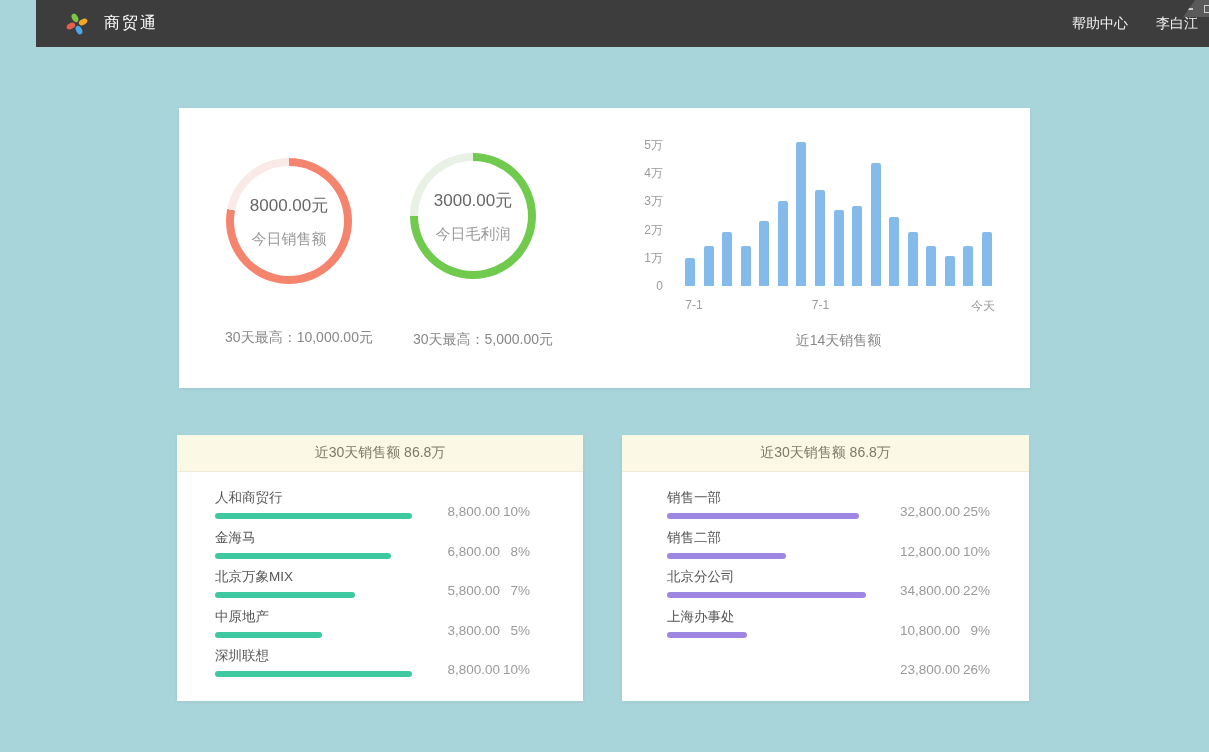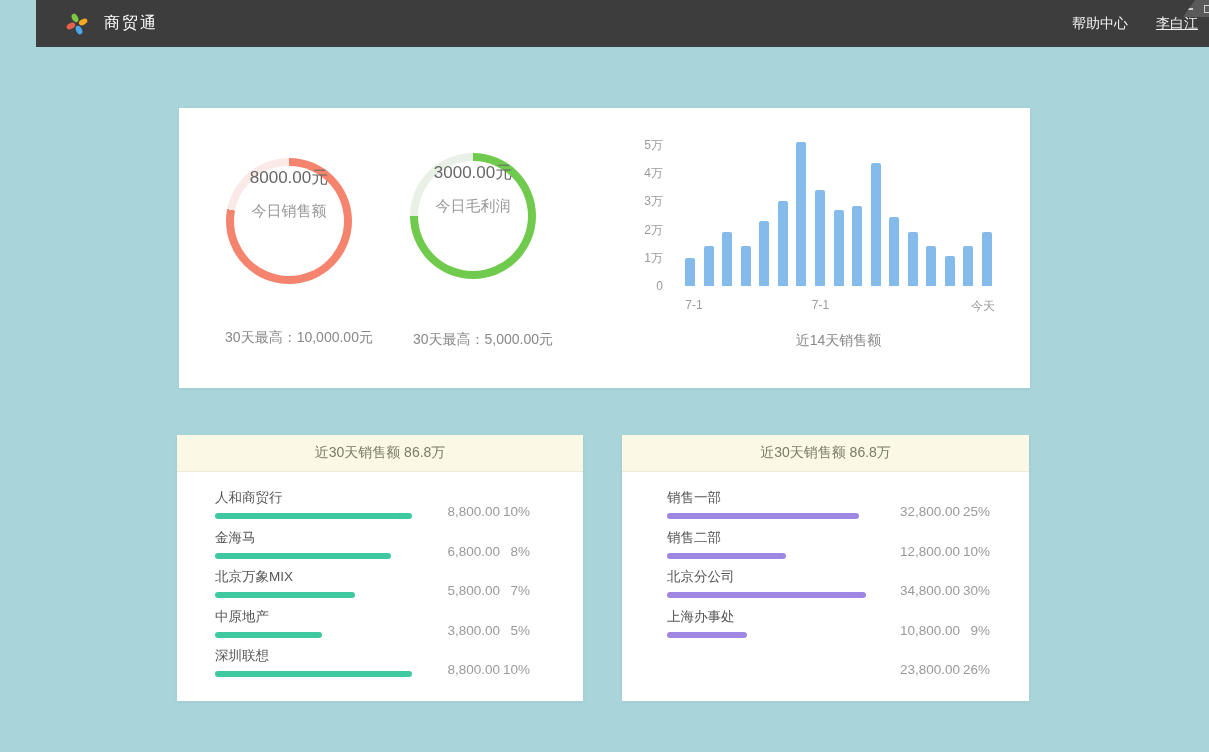--- a/index.html
+++ b/index.html
@@ -5,36 +5,36 @@
   html,body{margin:0;padding:0;}
   body{font-family:"Liberation Sans","DejaVu Sans",sans-serif;background:#a8d5da;}
   .screen{position:relative;width:1209px;height:752px;background:#a8d5da;overflow:hidden;}
 
   
   .titlebar{position:absolute;top:0;left:0;width:100%;height:47px;background:#3d3d3d;display:flex;align-items:center;margin-left:36px;}
   .logo{margin-left:28px;width:26px;height:26px;display:inline-block;}
   .app-title{margin-left:14px;font-size:16px;color:#fff;letter-spacing:2px;}
   .titlebar nav{margin-left:auto;display:flex;align-items:center;padding-right:47px;}
   .nav-item{color:#f2f2f2;font-size:14px;cursor:pointer;}
-  .nav-item + .nav-item{margin-left:28px;text-decoration:underline;}
+  .nav-item + .nav-item{margin-left:28px;}
   .win-controls{position:absolute;top:0;right:0;width:62px;height:17px;background:#5a5a5a;
     clip-path:polygon(12px 0,100% 0,100% 100%,0 100%);
     display:flex;align-items:center;justify-content:flex-end;gap:11px;padding-right:10px;box-sizing:border-box;}
   .win-btn{display:inline-flex;align-items:center;justify-content:center;width:10px;height:10px;cursor:pointer;}
   .min-icon{width:9px;height:2px;background:#cdcdcd;display:inline-block;}
   .max-icon{width:8px;height:6px;border:1px solid #cdcdcd;display:inline-block;}
   .close-icon{position:relative;width:9px;height:9px;display:inline-block;}
   .close-icon::before,.close-icon::after{content:"";position:absolute;left:4px;top:0;width:1.5px;height:9px;background:#cdcdcd;}
   .close-icon::before{transform:rotate(45deg);}
   .close-icon::after{transform:rotate(-45deg);}
 
   
   .summary-card{position:absolute;left:179px;top:108px;width:851px;height:280px;background:#fff;box-shadow:0 1px 4px rgba(0,0,0,0.05);}
   .donut{position:absolute;width:126px;height:126px;border-radius:50%;}
-  .donut-hole{position:absolute;inset:8px;border-radius:50%;background:#fff;display:flex;flex-direction:column;align-items:center;}
+  .donut-hole{position:absolute;inset:8px;border-radius:50%;background:#fff;display:flex;flex-direction:column;align-items:center;justify-content:center;}
   .donut-value{font-size:17px;color:#666;}
   .donut-label{font-size:15px;color:#999;margin-top:13px;}
   .donut-1{left:47px;top:50px;}
   .donut-2{left:231px;top:45px;}
   .donut-footer{position:absolute;width:220px;text-align:center;font-size:14px;color:#888;padding-left:10px;}
   .donut-footer-1{left:0;top:221px;}
   .donut-footer-2{left:184px;top:223px;}
 
   
   .chart-area{position:absolute;left:454px;top:32px;width:345px;height:146px;}
@@ -224,21 +224,21 @@
     </div>
     <div class="row-amount">12,800.00</div>
     <div class="row-percent">10%</div>
   </div>
           <div class="list-row">
     <div class="row-left">
       <div class="row-name">北京分公司</div>
       <div class="row-bar-fill" style="width: 199px; background: rgb(158, 134, 226);"></div>
     </div>
     <div class="row-amount">34,800.00</div>
-    <div class="row-percent">30%</div>
+    <div class="row-percent">22%</div>
   </div>
           <div class="list-row">
     <div class="row-left">
       <div class="row-name">上海办事处</div>
       <div class="row-bar-fill" style="width: 80px; background: rgb(158, 134, 226);"></div>
     </div>
     <div class="row-amount">10,800.00</div>
     <div class="row-percent">9%</div>
   </div>
           <div class="list-row">

